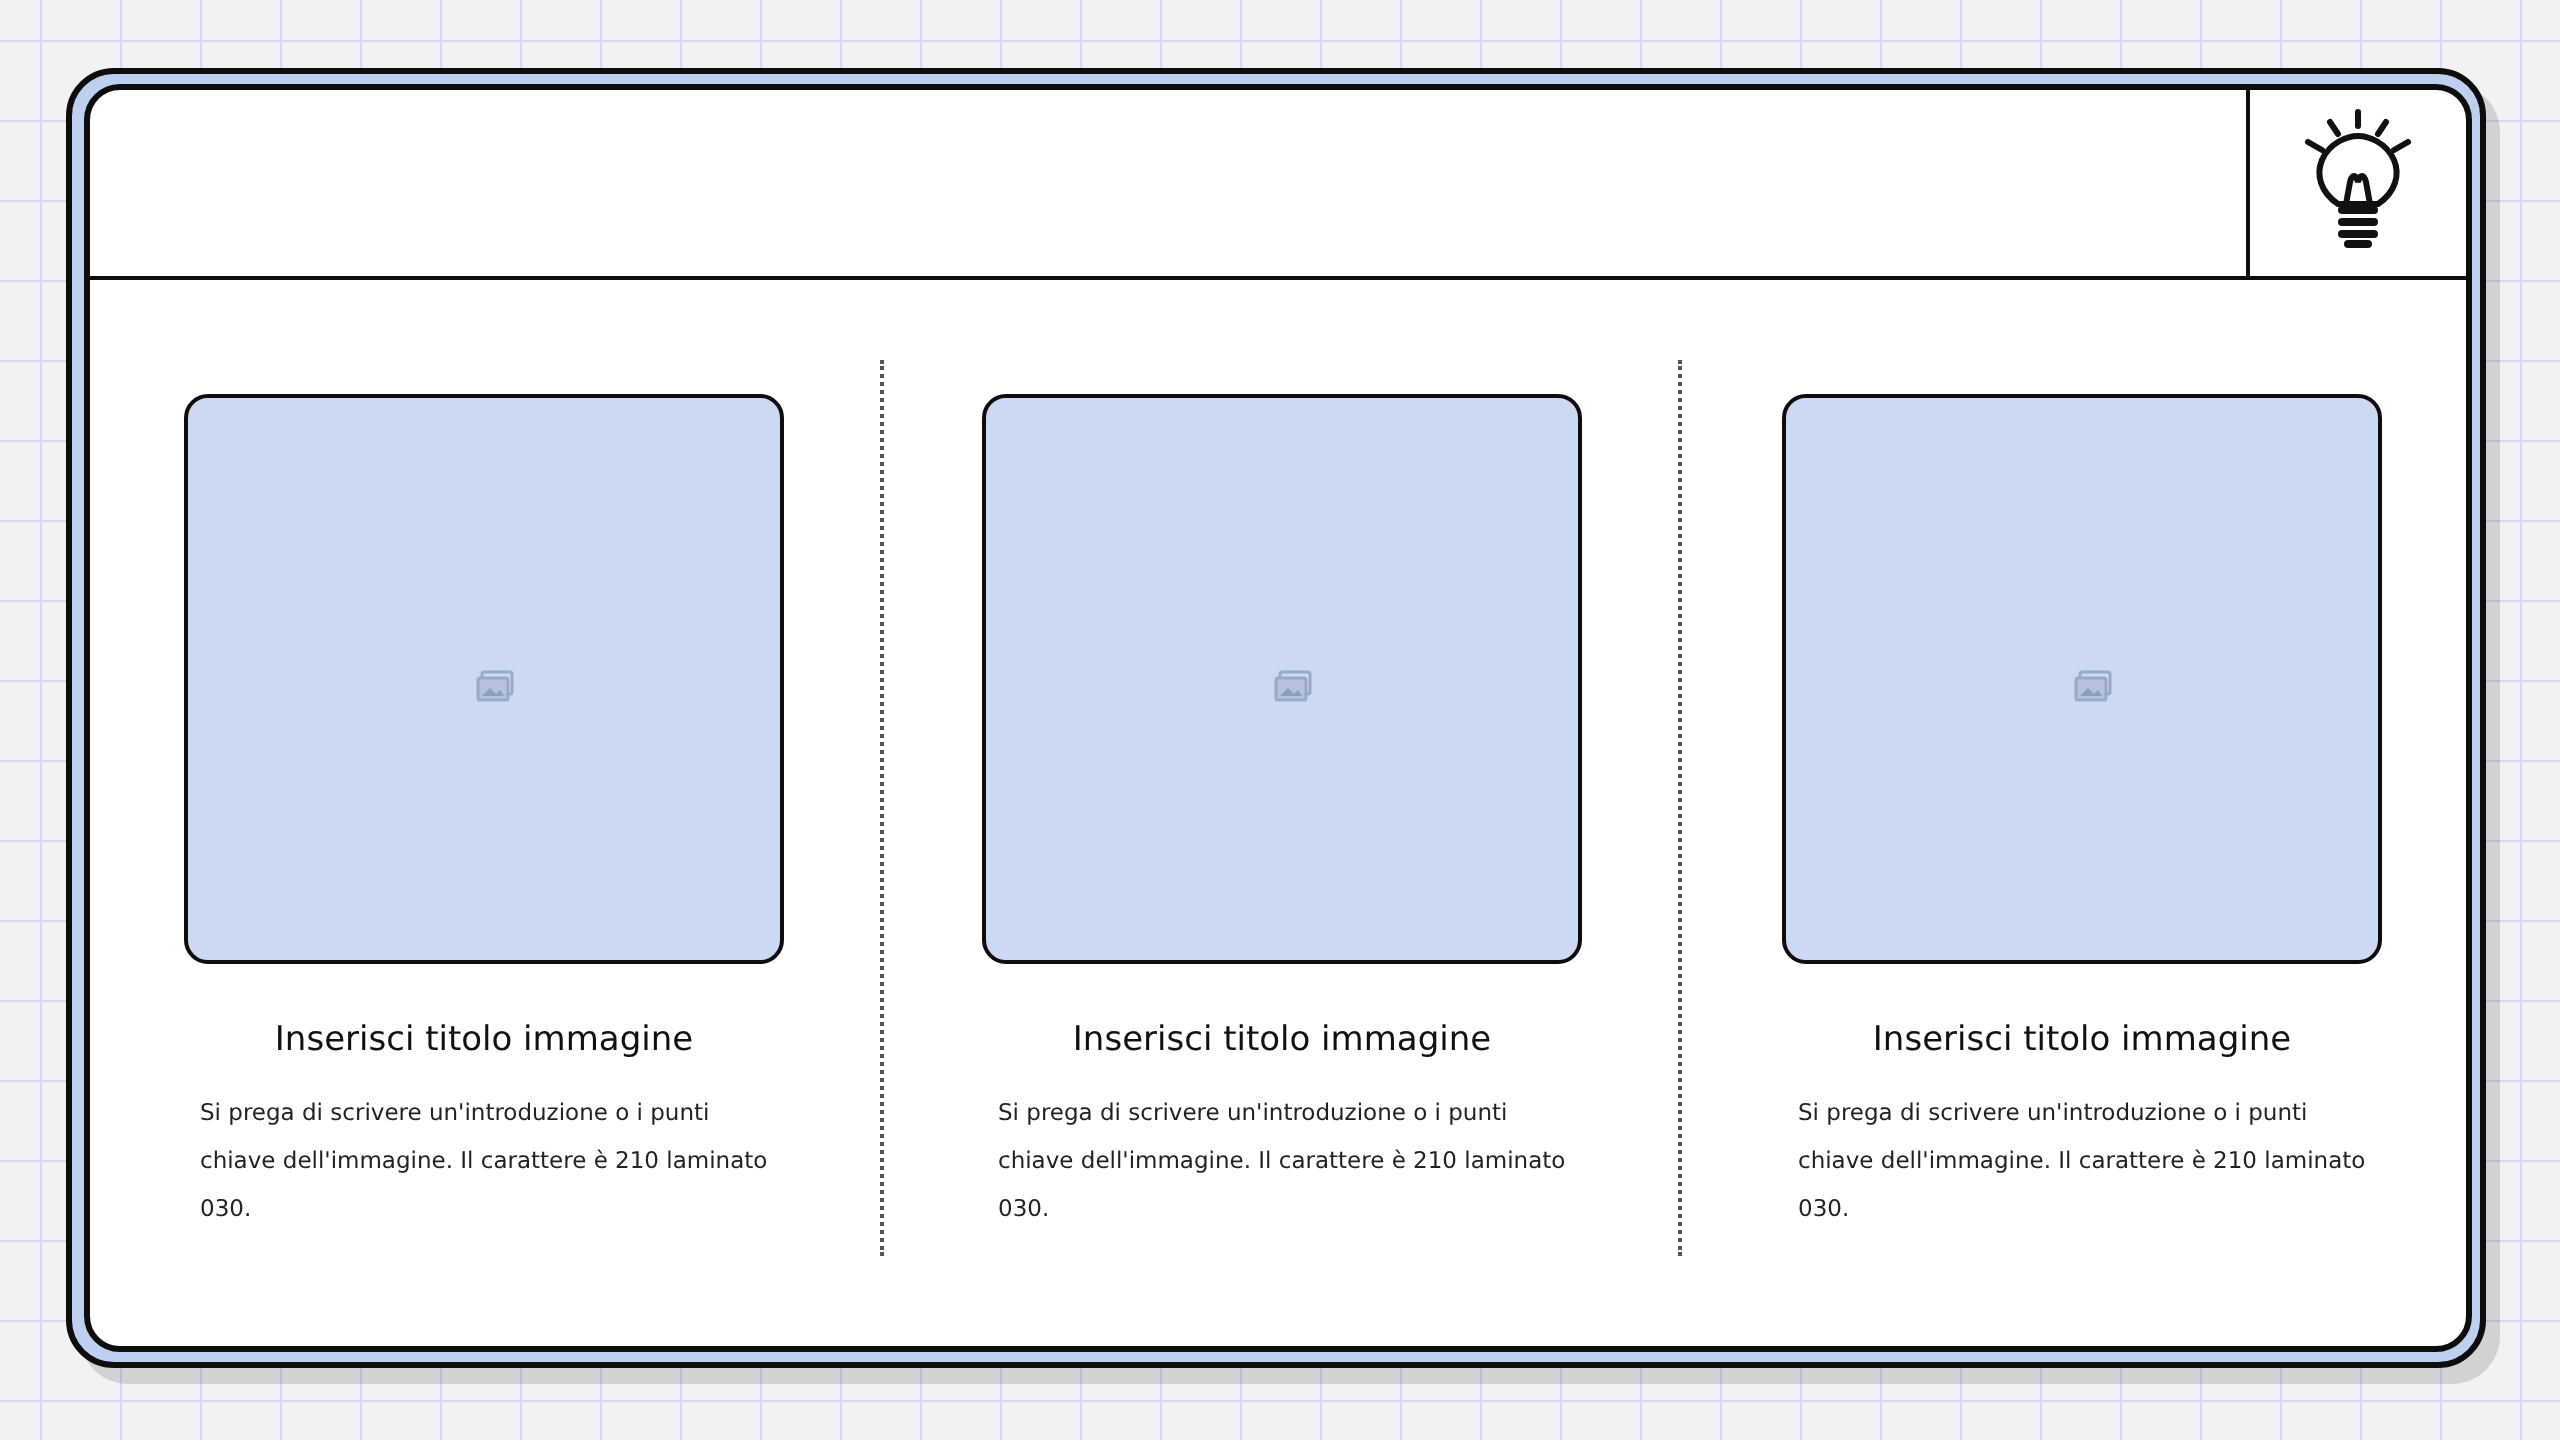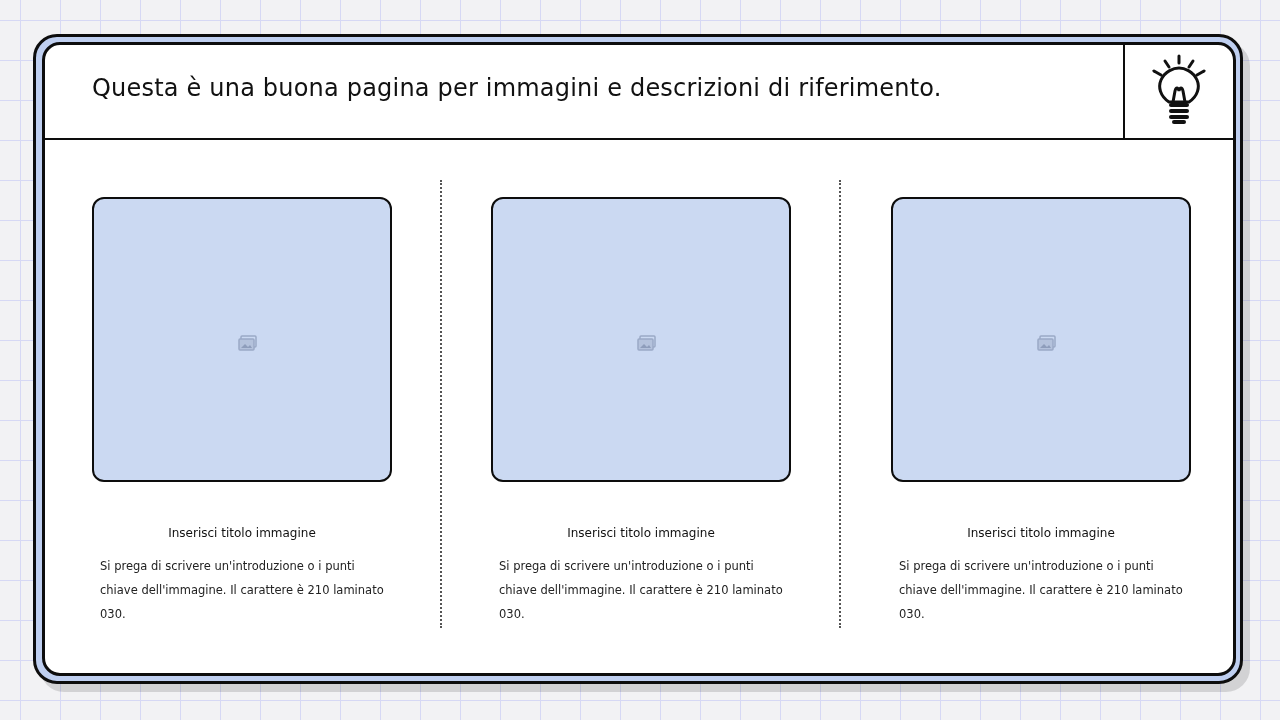--- a/index.html
+++ b/index.html
@@ -41,39 +41,38 @@
   }
   .icon-cell svg { position:absolute; left:25px; top:8px; }
   .col { position:absolute; top:152px; width:300px; }
   .img-box {
     width:300px; height:285px; box-sizing:border-box;
     border:2px solid #0d0d0d; border-radius:12px; background:#cbd9f2;
     position:relative;
   }
   .img-box svg { position:absolute; left:144px; top:136px; }
   .cap-title {
-    margin-top:44px; text-align:center; font-size:12px; color:#111;
+    margin-top:28px; text-align:center; font-size:17px; color:#111;
   }
   .cap-text {
     margin:14px 0 0 8px; font-size:11.5px; line-height:24px; color:#222; width:290px;
   }
   .divider {
     position:absolute; top:135px; height:448px; width:0;
     border-left:2px dotted #555;
   }
 </style>
 </head>
 <body>
 
 <div class="frame-shadow"></div>
 <div class="frame"></div>
 
 <div class="panel">
   <div class="header">
-    <div class="title">Questa è una buona pagina per immagini e descrizioni di riferimento.</div>
     <div class="icon-cell">
       <svg width="58" height="74" viewBox="0 0 58 74">
         <g stroke="#111" stroke-width="3" stroke-linecap="round" fill="none">
           <line x1="29" y1="3" x2="29" y2="10"></line>
           <line x1="15" y1="8" x2="19" y2="14"></line>
           <line x1="43" y1="8" x2="39" y2="14"></line>
           <line x1="4" y1="18" x2="11" y2="22"></line>
           <line x1="54" y1="18" x2="47" y2="22"></line>
           <path d="M19 49 C10 43 8 34 11 27 C15 18 24 15 29 15 C34 15 43 18 47 27 C50 34 48 43 39 49 Z"></path>
           <path d="M23 49 L25 38 M35 49 L33 38 M25 38 C26 34 28 34 29 38 C30 34 32 34 33 38"></path>

